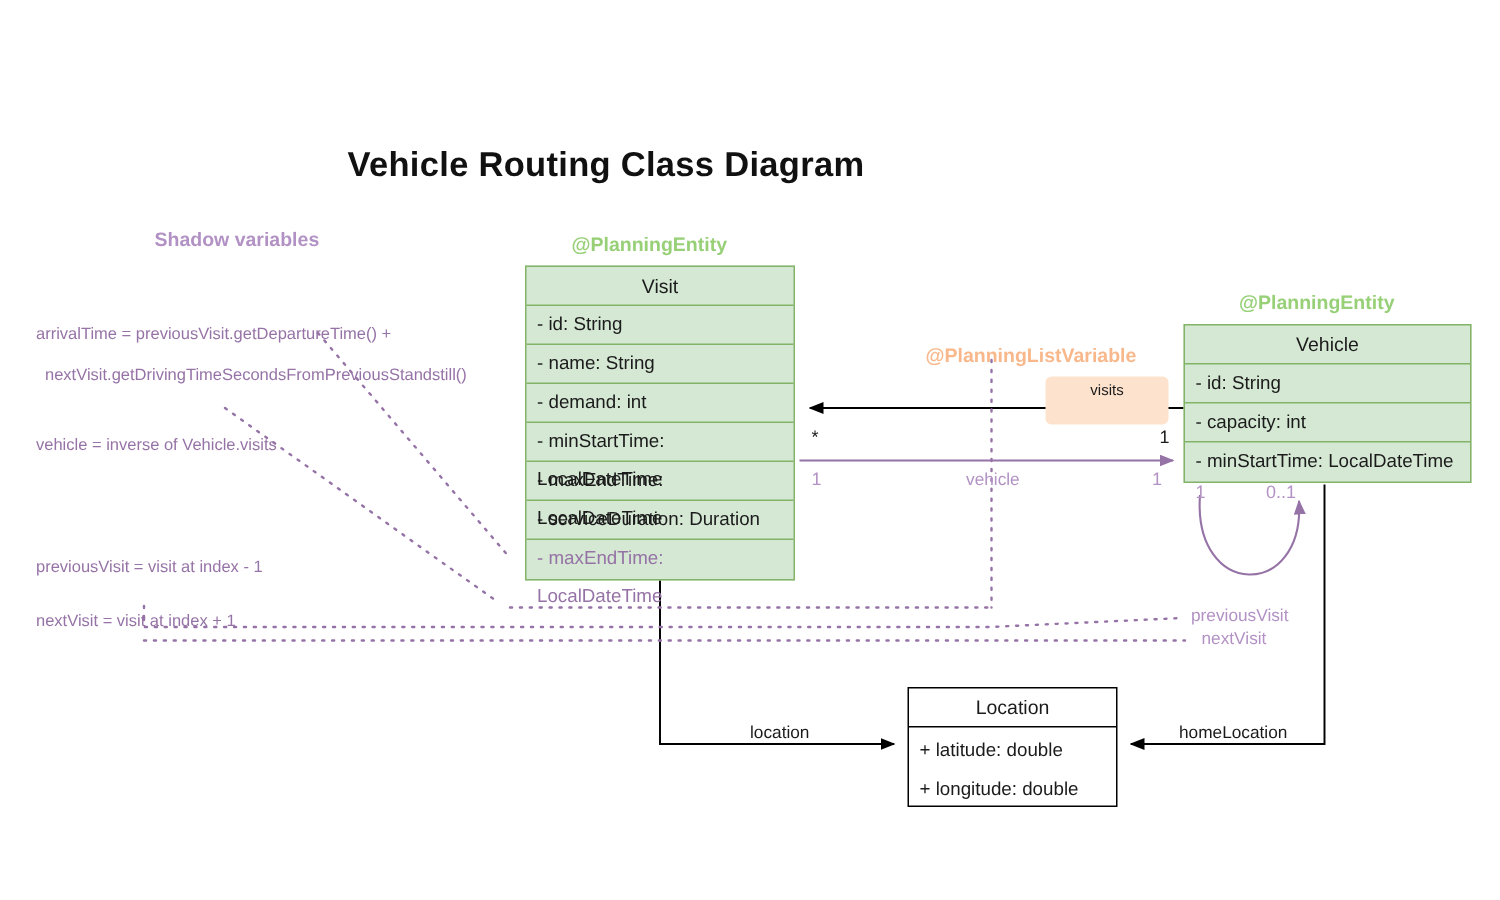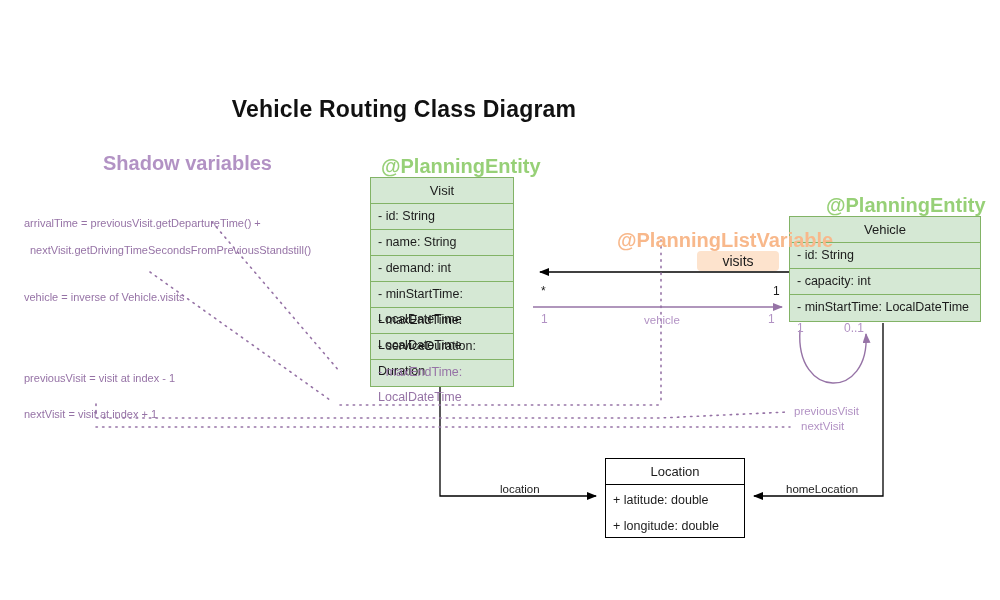--- a/index.html
+++ b/index.html
@@ -74,38 +74,38 @@
   
   .uml-class.plain {
     border: 1px solid #000000;
     background: #ffffff;
   }
   .uml-class.plain .uml-header { border-bottom: 1px solid #000000; }
   .uml-class.plain .uml-attr { border-bottom: none; height: 26px; }
 
   
   .stereotype {
-    font-size: 20px;
+    font-size: 13px;
     font-weight: bold;
     white-space: nowrap;
   }
   .stereotype.green { color: #97d077; }
   .stereotype.orange { color: #f8b88b; }
   .stereotype.purple { color: #b292c4; }
 
   
   .badge {
     position: absolute;
     background: #fde3cd;
     border-radius: 4px;
-    font-size: 14px;
+    font-size: 10px;
     color: #1b1b1b;
     text-align: center;
     line-height: 20px;
-    height: 20px;
+    height: 32px;
   }
 
   
   .edge-label {
     font-size: 11.5px;
     color: #1b1b1b;
     white-space: nowrap;
   }
   .edge-label.purple { color: #b292c4; }
   .edge-label.mult { font-size: 12px; }
@@ -173,21 +173,21 @@
   <div class="abs stereotype purple" style="left:103px; top:152px;">Shadow variables</div>
 
   <div class="abs note" style="left:24px; top:181px;">arrivalTime = previousVisit.getDepartureTime() +</div>
   <div class="abs note" style="left:30px; top:208px;">nextVisit.getDrivingTimeSecondsFromPreviousStandstill()</div>
   <div class="abs note" style="left:24px; top:255px;">vehicle = inverse of Vehicle.visits</div>
   <div class="abs note" style="left:24px; top:336px;">previousVisit = visit at index - 1</div>
   <div class="abs note" style="left:24px; top:372px;">nextVisit = visit at index + 1</div>
 
   <div class="abs stereotype green" style="left:381px; top:155px;">@PlanningEntity</div>
 
-  <div class="uml-class" style="left:370px; top:177px; width:144px;">
+  <div class="uml-class" style="left:350px; top:177px; width:180px;">
     <div class="uml-header">Visit</div>
     <div class="uml-attr">- id: String</div>
     <div class="uml-attr">- name: String</div>
     <div class="uml-attr">- demand: int</div>
     <div class="uml-attr">- minStartTime: LocalDateTime</div>
     <div class="uml-attr">- maxEndTime: LocalDateTime</div>
     <div class="uml-attr">- serviceDuration: Duration</div>
     <div class="uml-attr shadow">- maxEndTime: LocalDateTime</div>
   </div>
 

